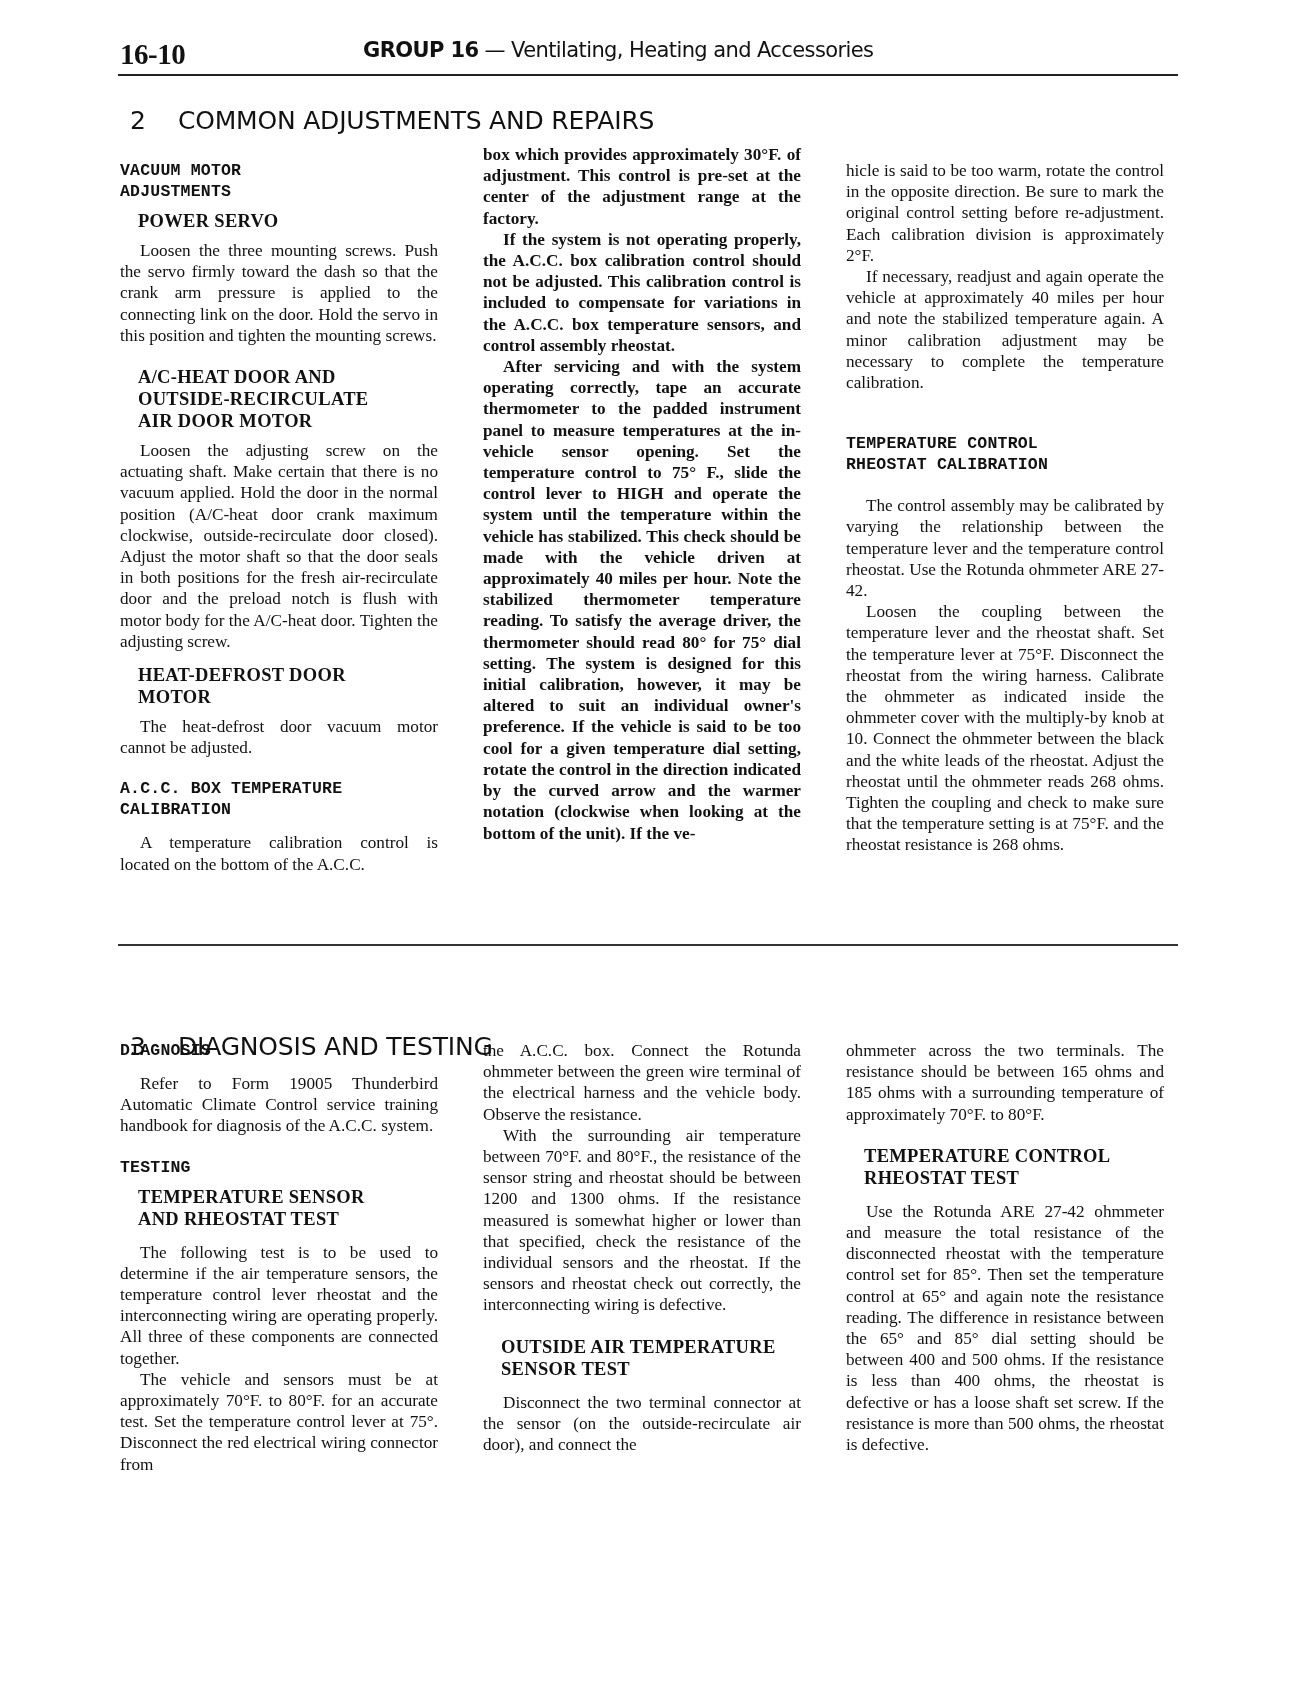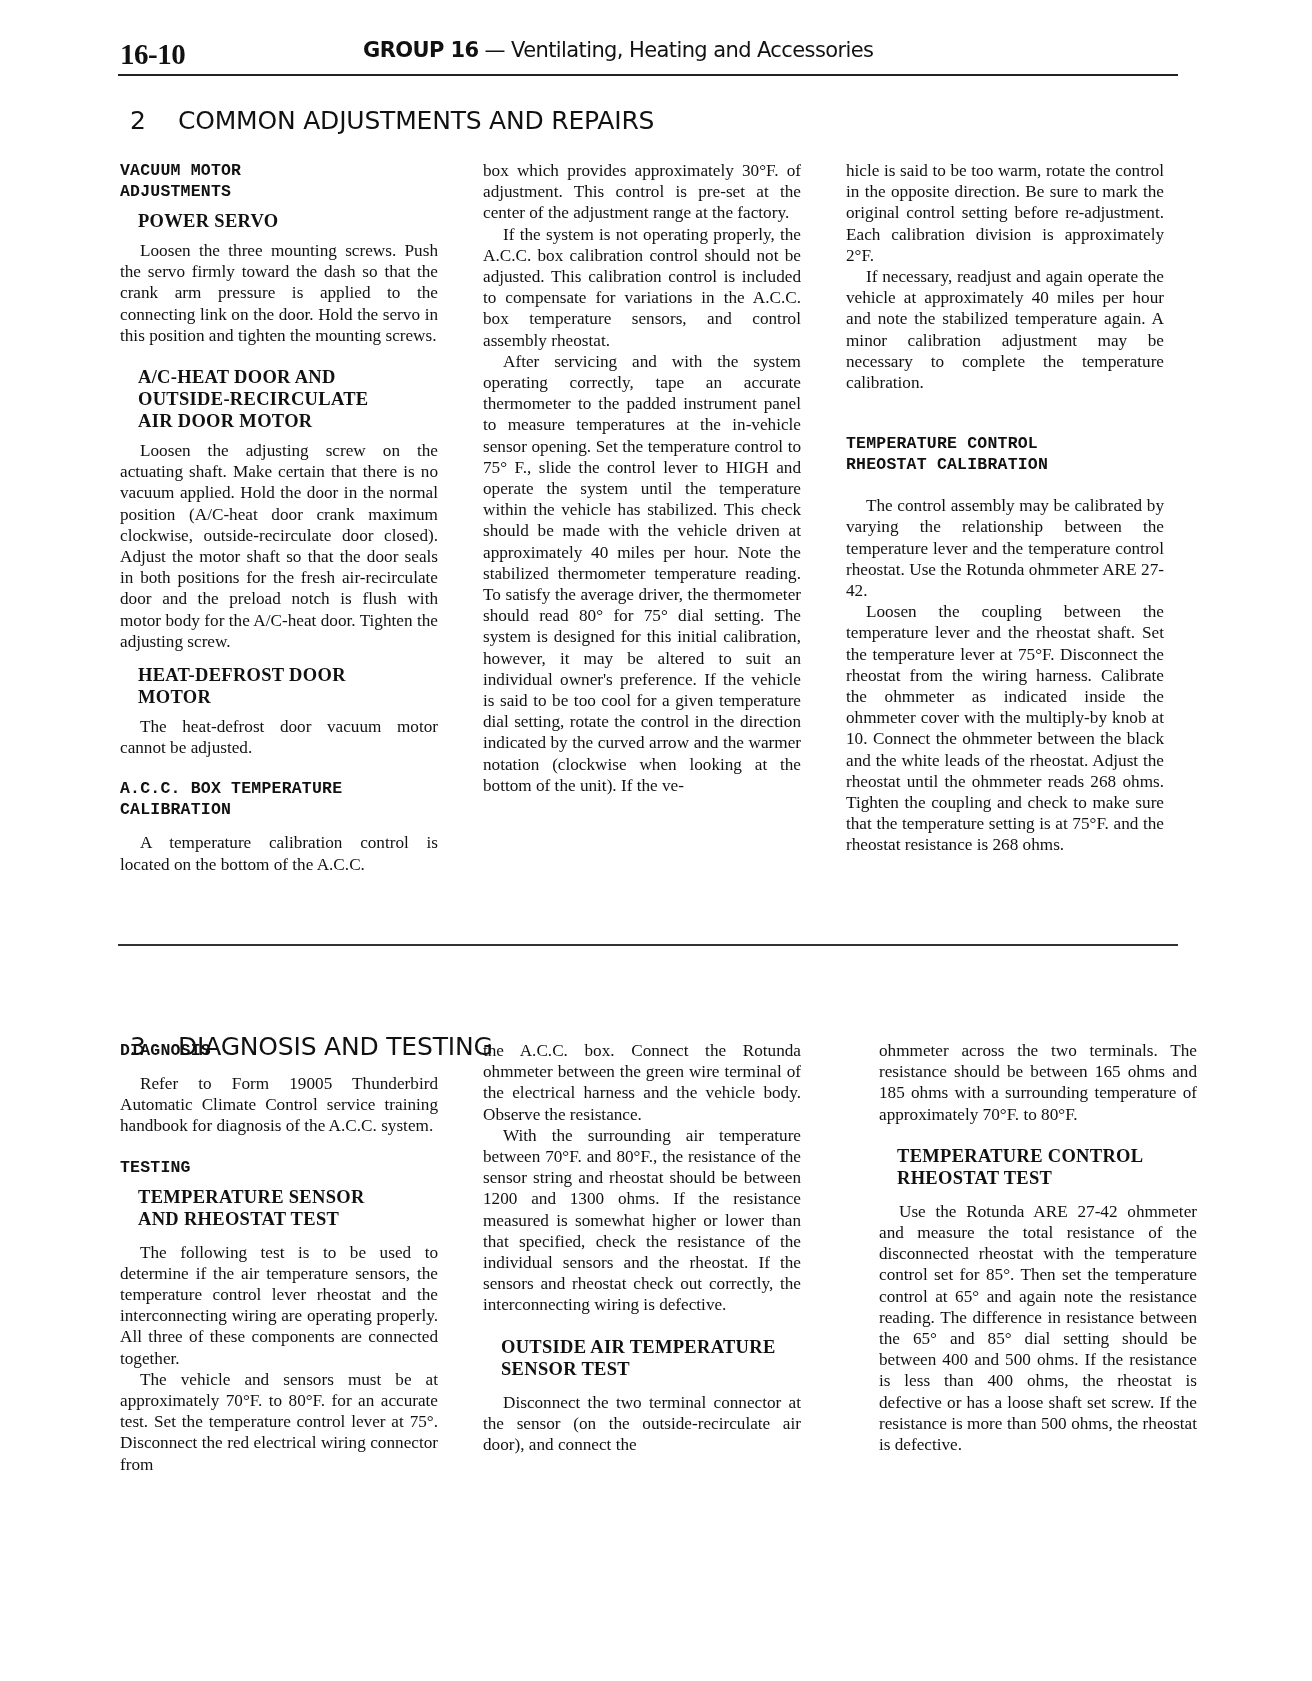--- a/index.html
+++ b/index.html
@@ -17,25 +17,25 @@
   .rule-mid { position: absolute; left: 118px; top: 944px; width: 1060px; height: 2px; background: #333; }
   .col { position: absolute; width: 318px; font-family: "Liberation Serif", serif; font-size: 17.2px; line-height: 21.2px; text-align: justify; }
   .col p { margin: 0; text-indent: 20px; }
   .col p.noindent { text-indent: 0; }
   .h-sans { font-family: Liberation Mono, monospace; font-weight: bold; font-size: 16.5px; line-height: 21px; margin: 0; letter-spacing: 0.2px; text-align: left; }
   .h-serif { font-family: "Liberation Serif", serif; font-weight: bold; font-size: 18.5px; line-height: 22px; margin: 0 0 0 18px; text-align: left; letter-spacing: 0.3px; }
   .gap-s { height: 8px; }
   .gap-m { height: 12px; }
   .gap-l { height: 20px; }
   .c1a { left: 120px; top: 160px; }
-  .c2a { left: 483px; top: 160px; }
+  .c2a { left: 483px; top: 144px; font-weight: bold; }
   .c3a { left: 846px; top: 160px; }
   .c1b { left: 120px; top: 1040px; }
   .c2b { left: 483px; top: 1040px; }
-  .c3b { left: 846px; top: 1040px; margin-left: 33px; }
+  .c3b { left: 846px; top: 1040px; }
 </style>
 </head>
 <body>
 
 <div class="page">
 
   <div class="running-head">
     <span class="page-num">16-10</span>
     <span class="group-title"><b>GROUP 16</b><span> — </span><span>Ventilating, Heating and Accessories</span></span>
   </div>

